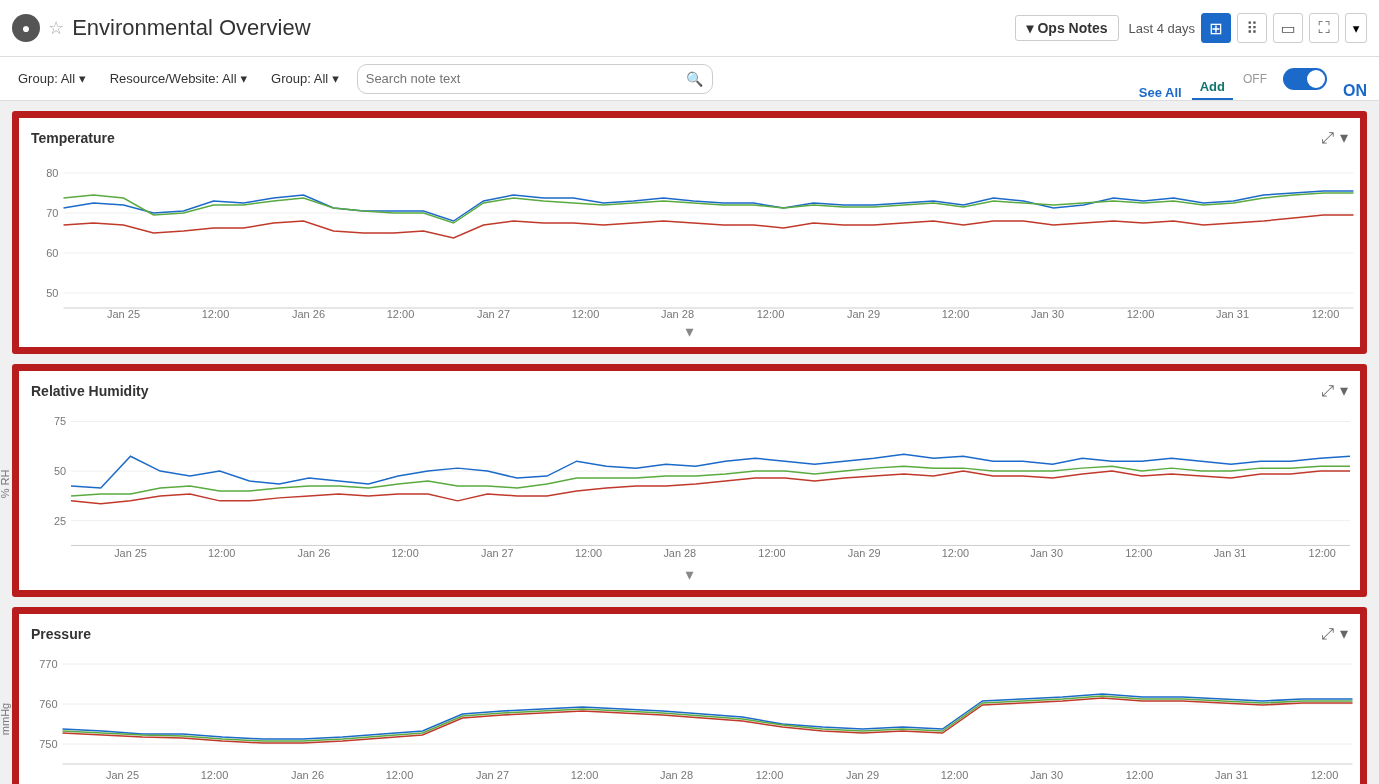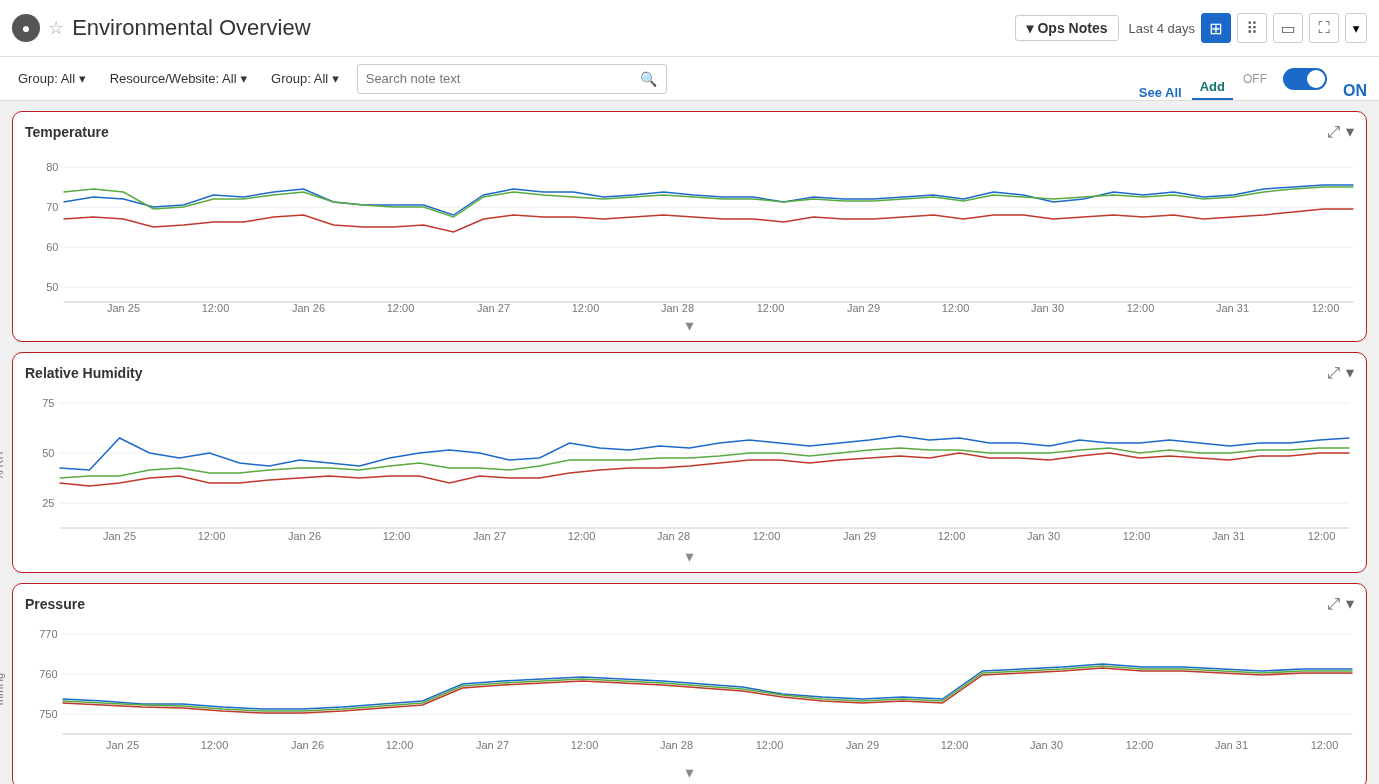--- a/index.html
+++ b/index.html
@@ -32,22 +32,22 @@
     
     .sub-header {
       display: flex; align-items: center; background: #fff;
       border-bottom: 1px solid #ddd; padding: 0 12px; height: 44px; gap: 12px;
     }
     .filter-btn {
       display: flex; align-items: center; gap: 4px;
       border: none; background: none; font-size: 13px; color: #333; cursor: pointer; padding: 4px 6px;
     }
     .search-box {
-      display: flex; align-items: center; border: 1px solid #ccc; border-radius: 3px;
-      background: #fff; padding: 0 8px; height: 30px; width: 310px;
+      display: flex; align-items: center; border: 1px solid #ccc; border-radius: 10px;
+      background: #fff; padding: 0 8px; height: 30px; width: 356px;
     }
     .search-box input {
       border: none; outline: none; font-size: 13px; color: #999; flex: 1; background: transparent;
     }
     .search-icon { color: #666; font-size: 14px; }
     .sub-header-right { margin-left: auto; display: flex; align-items: flex-end; gap: 10px; }
     .see-all-link { color: #1b6ac9; text-decoration: none; font-size: 13px; font-weight: 600; }
     .add-btn {
       border: none; background: none; font-size: 13px; font-weight: 700; color: #0f766e;
       cursor: pointer; padding: 4px 8px; border-bottom: 2px solid #1b6ac9;
@@ -62,21 +62,21 @@
     .toggle-switch::after {
       content: ''; position: absolute; right: 2px; top: 2px;
       width: 18px; height: 18px; background: #fff; border-radius: 50%;
     }
 
     
     .main { padding: 10px 12px; display: flex; flex-direction: column; gap: 10px; }
 
     
     .chart-panel {
-      background: #fff; border: 1px solid #b91c1c; border-radius: 10px;
+      background: #fff; border: 7px solid #b91c1c; border-radius: 3px;
       padding: 10px 0 0 0;
     }
     .chart-header {
       display: flex; align-items: center; justify-content: space-between;
       padding: 0 12px 6px 12px;
     }
     .chart-title { font-size: 14px; font-weight: 600; color: #333; }
     .chart-controls { display: flex; gap: 6px; align-items: center; }
     .chart-control-btn { background: none; border: none; cursor: pointer; font-size: 16px; color: #666; }
 
@@ -205,21 +205,21 @@
   </div>
 
   <div class="chart-panel">
     <div class="chart-header">
       <span class="chart-title">Relative Humidity</span>
       <div class="chart-controls">
         <button class="chart-control-btn">⤢</button>
         <button class="chart-control-btn">▾</button>
       </div>
     </div>
-    <div class="chart-area" style="padding-left: 40px; padding-right: 10px; position:relative;">
+    <div class="chart-area" style="padding-left: 52px; padding-right: 10px; position:relative;">
       <svg class="chart-svg" height="155" viewBox="0 0 1290 155" style="overflow: visible;">
 
         <line x1="0" y1="15" x2="1290" y2="15" stroke="#eee" stroke-width="1"></line>
         <line x1="0" y1="65" x2="1290" y2="65" stroke="#eee" stroke-width="1"></line>
         <line x1="0" y1="115" x2="1290" y2="115" stroke="#eee" stroke-width="1"></line>
 
         <text x="-5" y="19" text-anchor="end" font-size="11" fill="#777">75</text>
         <text x="-5" y="69" text-anchor="end" font-size="11" fill="#777">50</text>
         <text x="-5" y="119" text-anchor="end" font-size="11" fill="#777">25</text>
 

